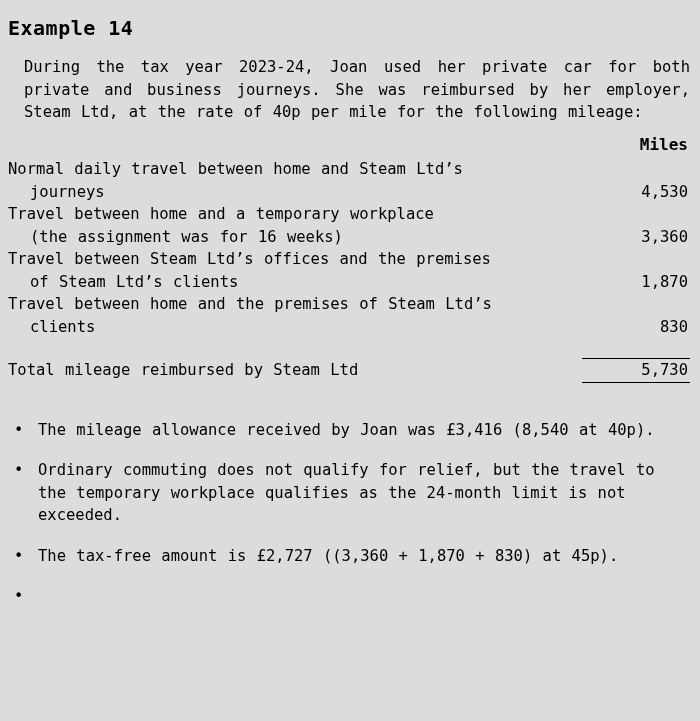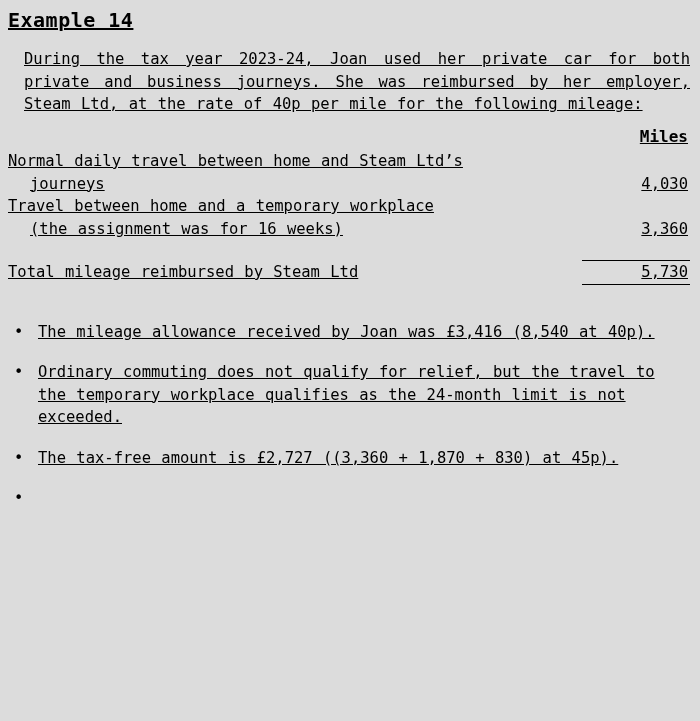--- a/index.html
+++ b/index.html
@@ -11,22 +11,21 @@
     height: 721px;
     background: #dcdcdc;
     font-family: "DejaVu Sans Mono", monospace;
     color: #000;
     overflow: hidden;
   }
   .page {
     box-sizing: border-box;
     width: 700px;
     height: 721px;
-    padding: 6px 10px 0 8px;
-    text-decoration: underline;
+    padding: 14px 10px 0 8px;
   }
   .doc-title {
     font-size: 20px;
     font-weight: bold;
     letter-spacing: 0.5px;
     margin: 2px 0 16px 0;
   }
   .para {
     font-size: 15.5px;
     line-height: 22.5px;
@@ -109,28 +108,42 @@
         <th class="blank-head"></th>
         <th class="miles-head">Miles</th>
       </tr>
     </thead>
     <tbody>
       <tr>
         <td class="desc">
           <div class="l1">Normal daily travel between home and Steam Ltd’s</div>
           <div class="l2">journeys</div>
         </td>
-        <td class="val">4,030</td>
+        <td class="val">4,530</td>
       </tr>
       <tr>
         <td class="desc">
           <div class="l1">Travel between home and a temporary workplace</div>
           <div class="l2">(the assignment was for 16 weeks)</div>
         </td>
         <td class="val">3,360</td>
+      </tr>
+      <tr>
+        <td class="desc">
+          <div class="l1">Travel between Steam Ltd’s offices and the premises</div>
+          <div class="l2">of Steam Ltd’s clients</div>
+        </td>
+        <td class="val">1,870</td>
+      </tr>
+      <tr>
+        <td class="desc">
+          <div class="l1">Travel between home and the premises of Steam Ltd’s</div>
+          <div class="l2">clients</div>
+        </td>
+        <td class="val">830</td>
       </tr>
       <tr class="spacer-row">
         <td></td>
         <td></td>
       </tr>
       <tr class="total-row">
         <td class="desc">Total mileage reimbursed by Steam Ltd</td>
         <td class="val">5,730</td>
       </tr>
       <tr class="underline-row">

